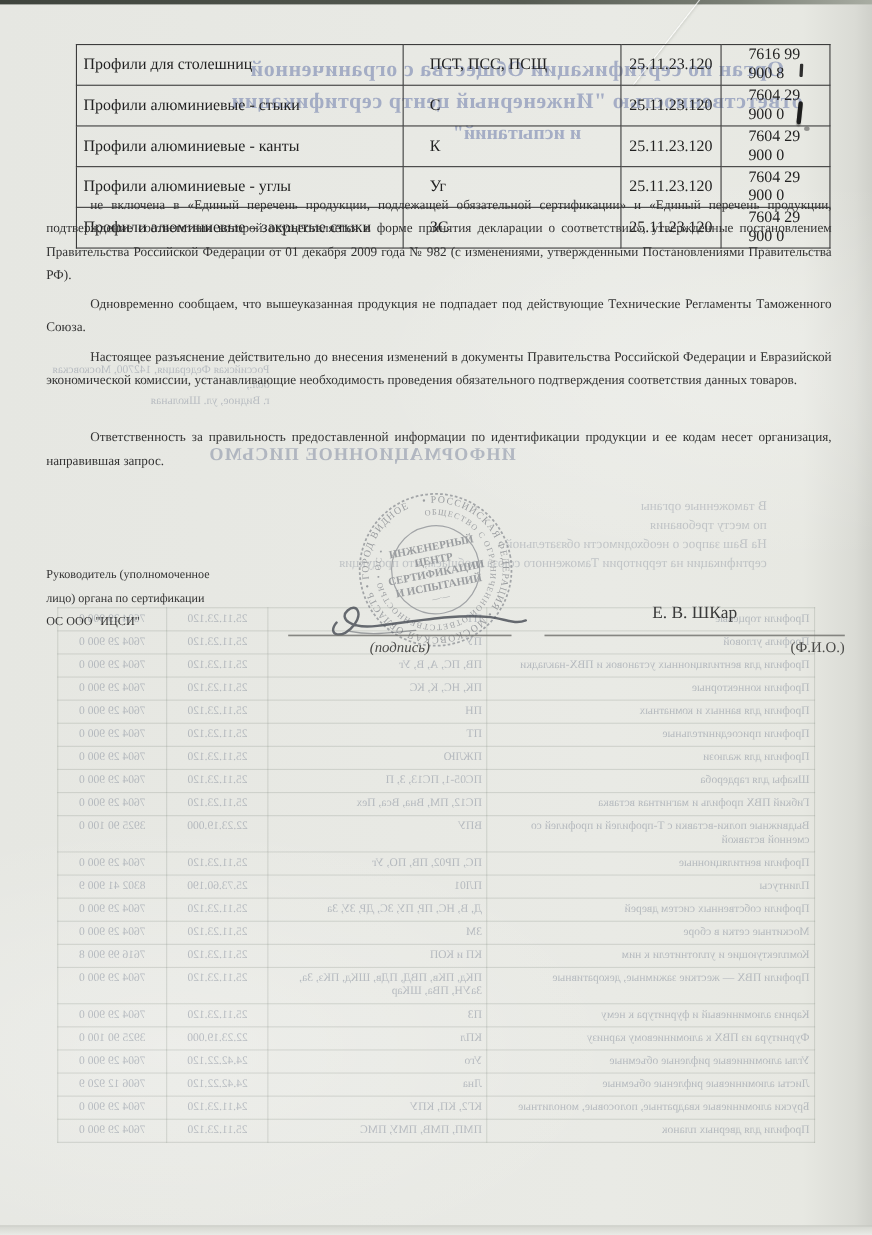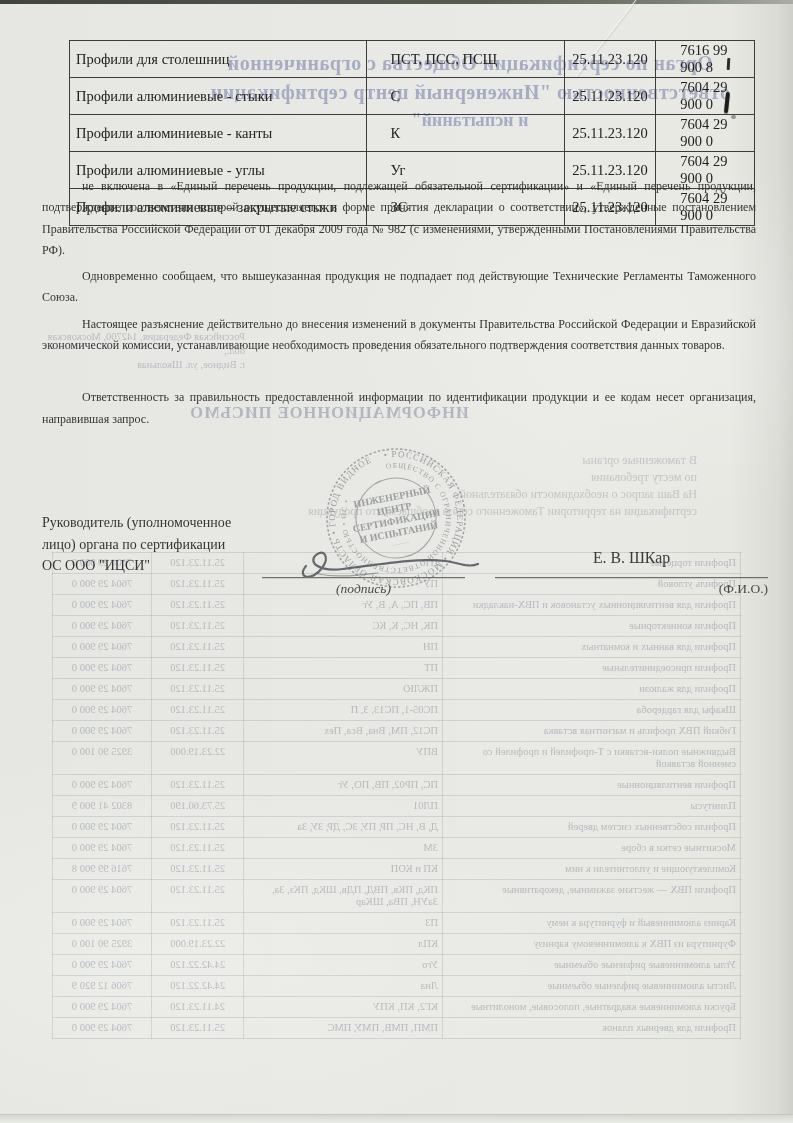--- a/index.html
+++ b/index.html
@@ -35,21 +35,21 @@
   .ftable .c{text-align:center;padding:1px 2px;}
   .ftable .l{text-align:left;padding-left:24px;}
 
   
   .body-text{position:absolute;left:42px;top:176px;width:714px;font-size:12px;line-height:21.3px;text-align:justify;color:#343434;}
   .body-text p{margin:0;text-indent:40px;}
   .body-text p + p{margin-top:5px;}
   .body-text p.gap{margin-top:31px;}
 
   
-  .role{position:absolute;left:42px;top:512px;width:260px;font-size:14px;line-height:21.5px;color:#343434;}
+  .role{position:absolute;left:42px;top:512px;width:260px;font-size:11px;line-height:21.5px;color:#343434;}
   .sig-line{position:absolute;height:1px;background:#6f6f6c;box-shadow:0 1px 0 rgba(160,160,155,.4);}
   .line-left{left:262px;top:577px;width:203px;}
   .line-right{left:495px;top:577px;width:273px;}
   .cap{position:absolute;top:581px;font-size:13.5px;color:#4a4a48;}
   .cap-sign{left:262px;width:203px;text-align:center;font-style:italic;}
   .cap-fio{left:495px;width:273px;text-align:right;}
   .fio{position:absolute;left:495px;top:549px;width:273px;text-align:center;font-size:15.8px;color:#3a3a3a;}
 
   .stamp{position:absolute;left:318px;top:440px;width:156px;height:156px;opacity:.78;transform:rotate(-11deg);}
   .sign-svg{position:absolute;left:288px;top:528px;width:200px;height:60px;}

